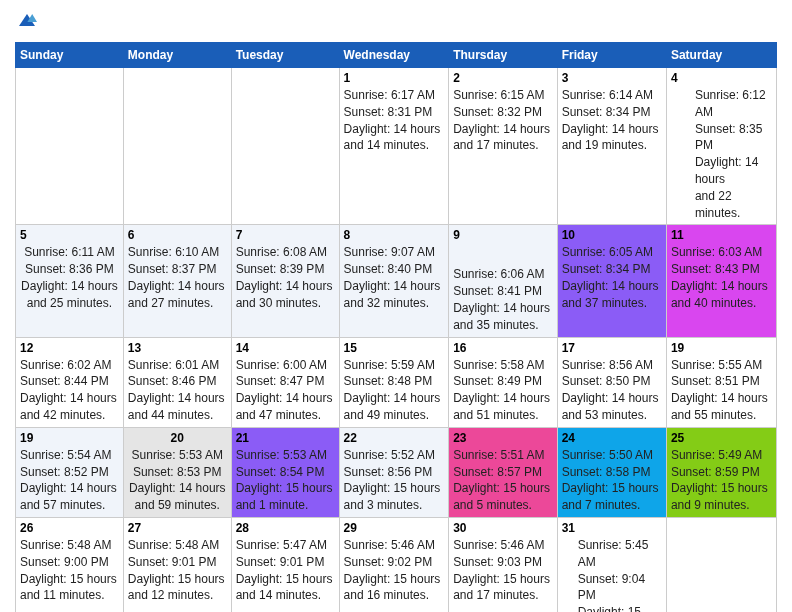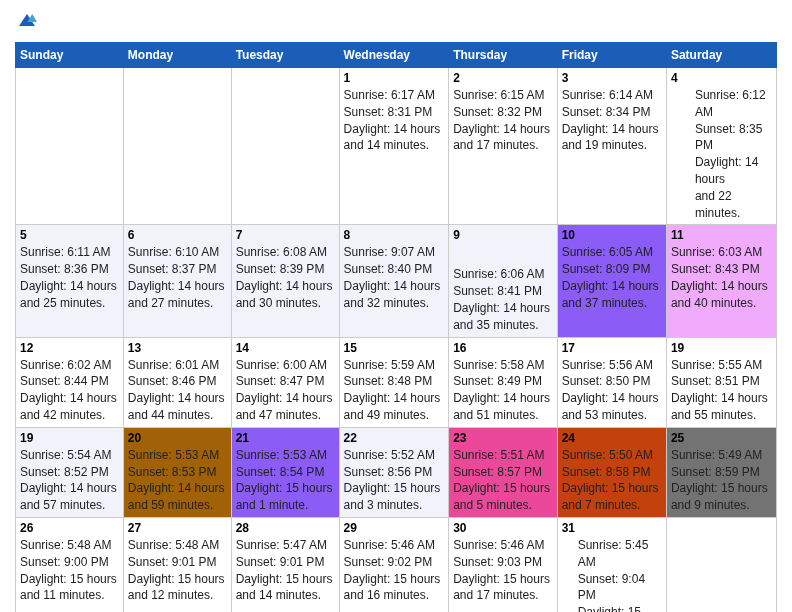--- a/index.html
+++ b/index.html
@@ -150,21 +150,21 @@
             <span class="day-number">4</span>
             <div class="day-info" style="white-space: pre-line; margin-left: 24px;">Sunrise: 6:12 AM
 Sunset: 8:35 PM
 Daylight: 14 hours
 and 22 minutes.</div>
           </td>
         </tr>
         <tr>
           <td style="background: rgb(240, 244, 250);">
             <span class="day-number">5</span>
-            <div class="day-info" style="white-space: pre-line;">Sunrise: 6:11 AM
+            <div class="day-info" style="white-space: pre-line; text-align: center;">Sunrise: 6:11 AM
 Sunset: 8:36 PM
 Daylight: 14 hours
 and 25 minutes.</div>
           </td>
           <td style="background: rgb(240, 244, 250);">
             <span class="day-number">6</span>
             <div class="day-info" style="white-space: pre-line;">Sunrise: 6:10 AM
 Sunset: 8:37 PM
 Daylight: 14 hours
 and 27 minutes.</div>
@@ -186,25 +186,25 @@
           <td style="background: rgb(240, 244, 250);">
             <span class="day-number">9</span>
             <div class="day-info" style="white-space: pre-line; margin-top: 24px;">Sunrise: 6:06 AM
 Sunset: 8:41 PM
 Daylight: 14 hours
 and 35 minutes.</div>
           </td>
           <td style="background: #8b5cf6;">
             <span class="day-number">10</span>
             <div class="day-info" style="white-space: pre-line;">Sunrise: 6:05 AM
-Sunset: 8:09 PM
+Sunset: 8:34 PM
 Daylight: 14 hours
 and 37 minutes.</div>
           </td>
-          <td style="background: #f0abfc;">
+          <td style="background: #d946ef;">
             <span class="day-number">11</span>
             <div class="day-info" style="white-space: pre-line;">Sunrise: 6:03 AM
 Sunset: 8:43 PM
 Daylight: 14 hours
 and 40 minutes.</div>
           </td>
         </tr>
         <tr>
           <td>
             <span class="day-number">12</span>
@@ -236,42 +236,42 @@
           </td>
           <td>
             <span class="day-number">16</span>
             <div class="day-info" style="white-space: pre-line;">Sunrise: 5:58 AM
 Sunset: 8:49 PM
 Daylight: 14 hours
 and 51 minutes.</div>
           </td>
           <td>
             <span class="day-number">17</span>
-            <div class="day-info" style="white-space: pre-line;">Sunrise: 5:56 AM
+            <div class="day-info" style="white-space: pre-line;">Sunrise: 8:56 AM
 Sunset: 8:50 PM
 Daylight: 14 hours
 and 53 minutes.</div>
           </td>
           <td>
             <span class="day-number">19</span>
             <div class="day-info" style="white-space: pre-line;">Sunrise: 5:55 AM
 Sunset: 8:51 PM
 Daylight: 14 hours
 and 55 minutes.</div>
           </td>
         </tr>
         <tr>
           <td style="background: rgb(240, 244, 250);">
             <span class="day-number">19</span>
             <div class="day-info" style="white-space: pre-line;">Sunrise: 5:54 AM
 Sunset: 8:52 PM
 Daylight: 14 hours
 and 57 minutes.</div>
           </td>
-          <td style="background: #a16207;">
+          <td style="background: #e5e5e5; text-align: center;">
             <span class="day-number">20</span>
             <div class="day-info" style="white-space: pre-line;">Sunrise: 5:53 AM
 Sunset: 8:53 PM
 Daylight: 14 hours
 and 59 minutes.</div>
           </td>
           <td style="background: #8b5cf6;">
             <span class="day-number">21</span>
             <div class="day-info" style="white-space: pre-line;">Sunrise: 5:53 AM
 Sunset: 8:54 PM
@@ -285,28 +285,28 @@
 Daylight: 15 hours
 and 3 minutes.</div>
           </td>
           <td style="background: #ec4899;">
             <span class="day-number">23</span>
             <div class="day-info" style="white-space: pre-line;">Sunrise: 5:51 AM
 Sunset: 8:57 PM
 Daylight: 15 hours
 and 5 minutes.</div>
           </td>
-          <td style="background: #c2410c;">
+          <td style="background: #0ea5e9;">
             <span class="day-number">24</span>
             <div class="day-info" style="white-space: pre-line;">Sunrise: 5:50 AM
 Sunset: 8:58 PM
 Daylight: 15 hours
 and 7 minutes.</div>
           </td>
-          <td style="background: #737373;">
+          <td style="background: #84cc16;">
             <span class="day-number">25</span>
             <div class="day-info" style="white-space: pre-line;">Sunrise: 5:49 AM
 Sunset: 8:59 PM
 Daylight: 15 hours
 and 9 minutes.</div>
           </td>
         </tr>
         <tr>
           <td>
             <span class="day-number">26</span>

